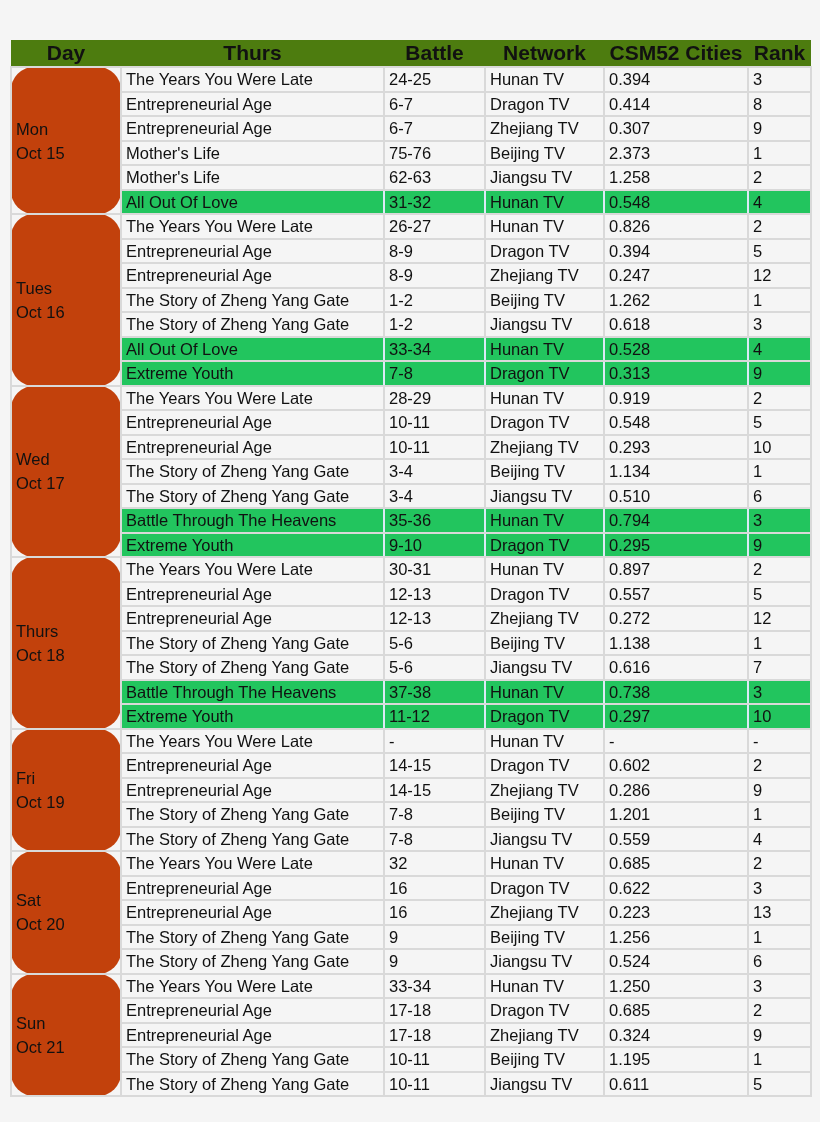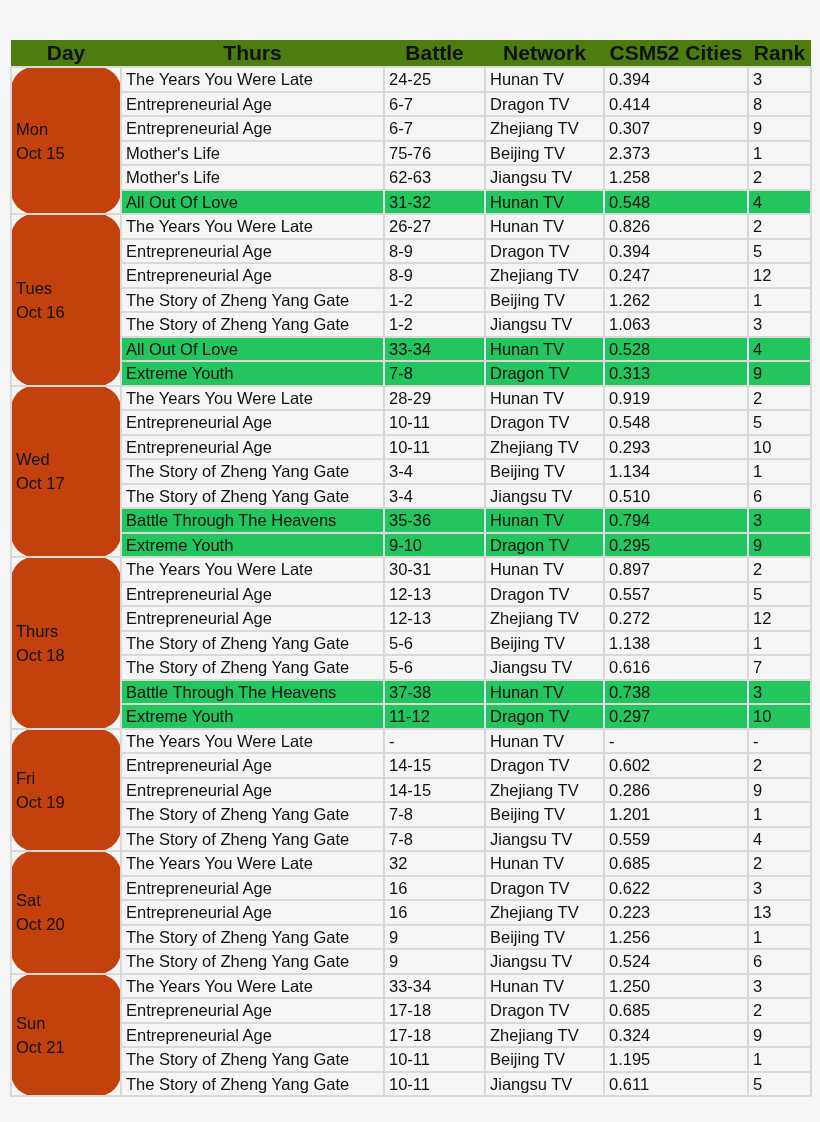--- a/index.html
+++ b/index.html
@@ -162,21 +162,21 @@
           <td>The Story of Zheng Yang Gate</td>
           <td>1-2</td>
           <td>Beijing TV</td>
           <td>1.262</td>
           <td>1</td>
         </tr>
         <tr>
           <td>The Story of Zheng Yang Gate</td>
           <td>1-2</td>
           <td>Jiangsu TV</td>
-          <td>1.063</td>
+          <td>0.618</td>
           <td>3</td>
         </tr>
         <tr class="hl">
           <td>All Out Of Love</td>
           <td>33-34</td>
           <td>Hunan TV</td>
           <td>0.528</td>
           <td>4</td>
         </tr>
         <tr class="hl">

